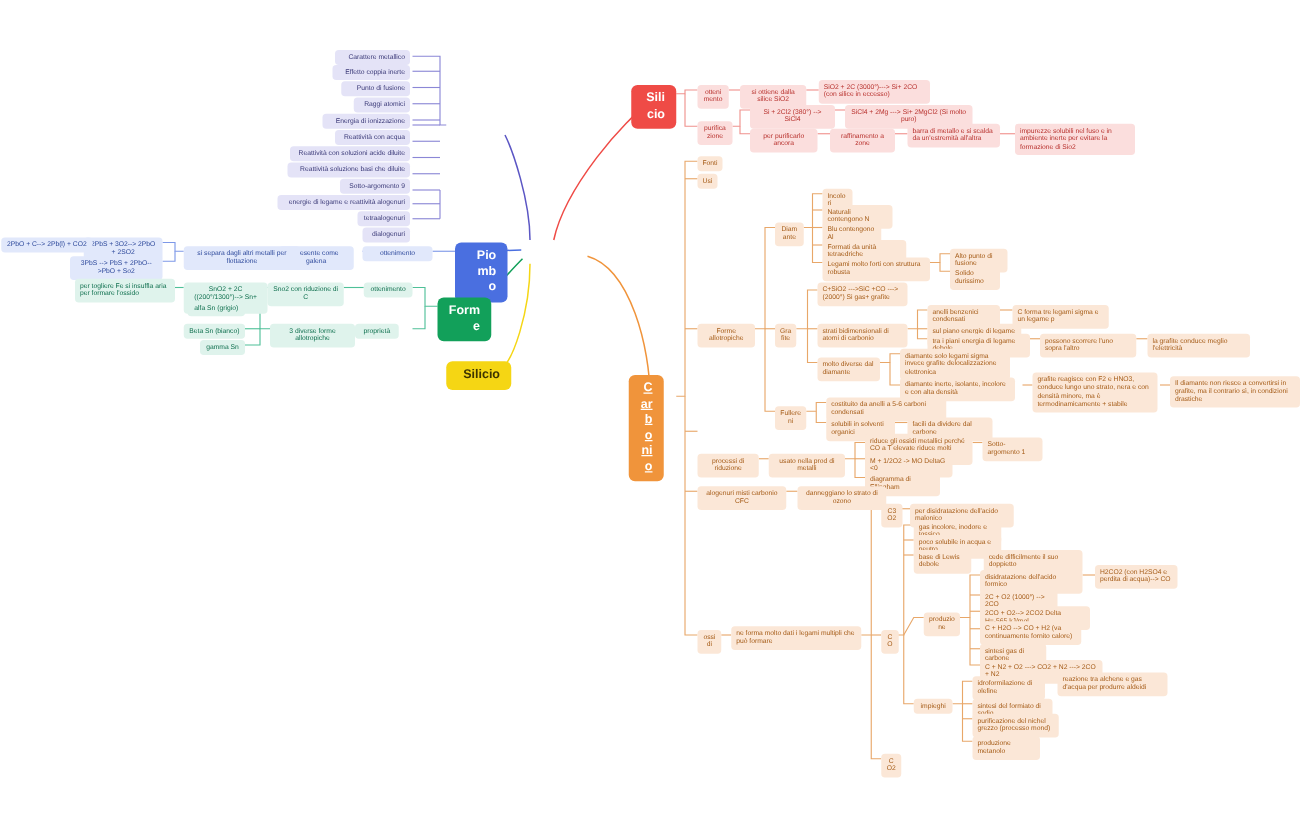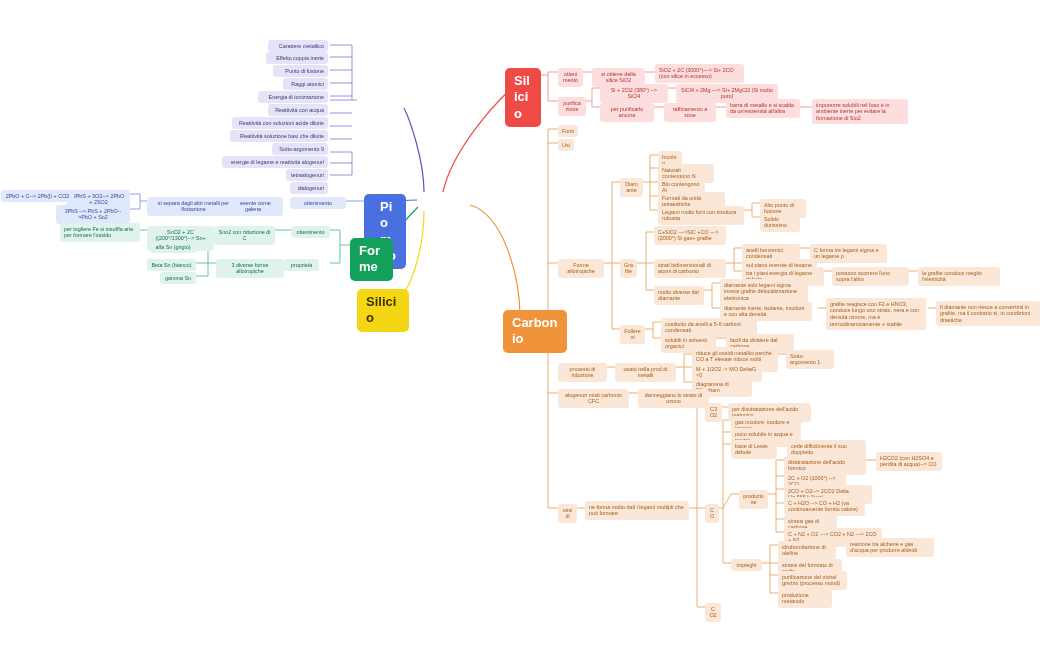--- a/index.html
+++ b/index.html
@@ -35,25 +35,25 @@
     font-size:13px;
     font-weight:bold;
     border-radius:6px;
     padding:7px 10px;
     text-align:center;
     letter-spacing:.3px;
   }
   
   .n-main{
     color:#ffffff;
-    font-size:13px;
+    font-size:10px;
     font-weight:bold;
     border-radius:5px;
     padding:5px 9px;
-    text-align:left;
+    text-align:right;
   }
   .n-main.purple{background:#5b56c4;}
   .n-main.blue{background:#4a6fe0;padding-left:16px;}
   .n-main.green{background:#12a05a;}
   .n-main.yellow{background:#f5d614;color:#3d3400;}
   .n-main.red{background:#ef4b46;}
   .n-main.orange{background:#f0943b;}
 
   
   .n-leaf{
@@ -246,21 +246,21 @@
   <div class="node n-leaf fam-red" style="left:592px;top:68px;width:53px;text-align:center;">si ottiene dalla silice SiO2</div>
   <div class="node n-leaf fam-red" style="left:655px;top:64px;width:89px;">SiO2 + 2C (3000°)---&gt; Si+ 2CO (con silice in eccesso)</div>
   <div class="node n-leaf fam-red" style="left:558px;top:97px;width:28px;text-align:center;">purificazione</div>
   <div class="node n-leaf fam-red" style="left:600px;top:84px;width:68px;text-align:center;">Si + 2Cl2 (380°) --&gt; SiCl4</div>
   <div class="node n-leaf fam-red" style="left:676px;top:84px;width:102px;text-align:center;">SiCl4 + 2Mg ---&gt; Si+ 2MgCl2 (Si molto puro)</div>
   <div class="node n-leaf fam-red" style="left:600px;top:103px;width:54px;text-align:center;">per purificarlo ancora</div>
   <div class="node n-leaf fam-red" style="left:664px;top:103px;width:52px;text-align:center;">raffinamento a zone</div>
   <div class="node n-leaf fam-red" style="left:726px;top:99px;width:74px;">barra di metallo e si scalda da un'estremità all'altra</div>
   <div class="node n-leaf fam-red" style="left:812px;top:99px;width:96px;">impurezze solubili nel fuso e in ambiente inerte per evitare la formazione di Sio2</div>
 
-  <div class="node n-main orange" style="left:503px;top:310px;width:64px;">Carbonio</div>
+  <div class="node n-main orange" style="left:503px;top:300px;width:28px;text-decoration:underline;">Carbonio</div>
 
   <div class="node n-leaf fam-orange" style="left:558px;top:125px;width:20px;text-align:center;">Fonti</div>
   <div class="node n-leaf fam-orange" style="left:558px;top:139px;width:16px;text-align:center;">Usi</div>
   <div class="node n-leaf fam-orange" style="left:558px;top:259px;width:46px;text-align:center;">Forme allotropiche</div>
 
   <div class="node n-leaf fam-orange" style="left:620px;top:178px;width:23px;text-align:center;">Diamante</div>
   <div class="node n-leaf fam-orange" style="left:658px;top:151px;width:24px;">Incolori</div>
   <div class="node n-leaf fam-orange" style="left:658px;top:164px;width:56px;">Naturali contengono N</div>
   <div class="node n-leaf fam-orange" style="left:658px;top:178px;width:47px;">Blu contengono Al</div>
   <div class="node n-leaf fam-orange" style="left:658px;top:192px;width:67px;">Formati da unità tetraedriche</div>

